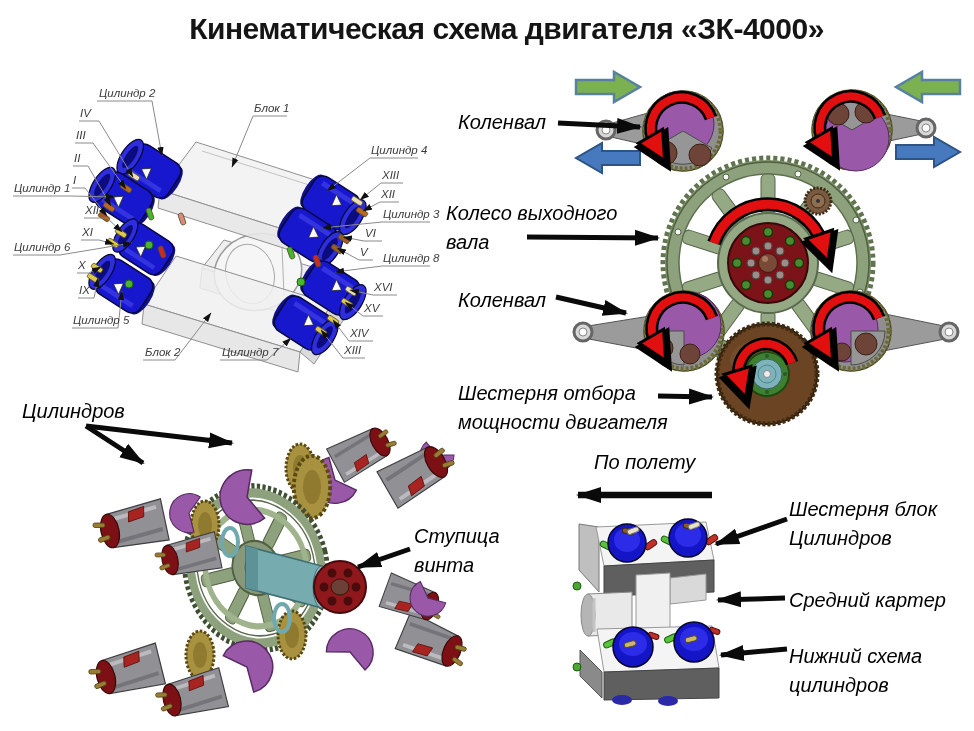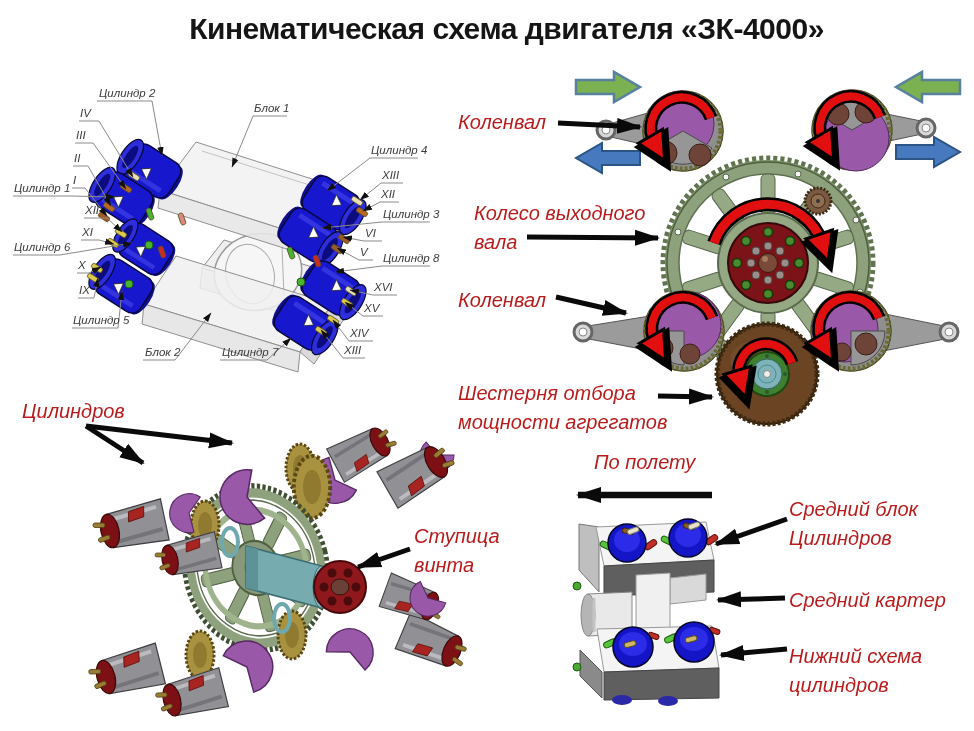--- a/index.html
+++ b/index.html
@@ -1,19 +1,19 @@
 <!DOCTYPE html>
 <html><head>
 <meta charset="utf-8">
 <style>
   html,body{margin:0;padding:0;background:#fff;}
   body{width:974px;height:731px;position:relative;overflow:hidden;font-family:"Liberation Sans",sans-serif;}
   .title{position:absolute;top:12px;left:0;right:0;text-align:center;
          font:bold 30px "Liberation Sans",sans-serif;color:#151515;letter-spacing:-0.5px;padding-left:39px;}
-  .lbl{position:absolute;font:italic 20px "Liberation Sans",sans-serif;color:#b91c1c;
+  .lbl{position:absolute;font:italic 20px "Liberation Sans",sans-serif;color:#000000;
        white-space:pre-line;line-height:1.45;}
   svg{position:absolute;left:0;top:0;}
   svg text{font:italic 11.5px "Liberation Sans",sans-serif;fill:#3b3b3b;}
 </style>
 </head>
 <body>
 
 <div class="title">Кинематическая схема двигателя «ЗК-4000»</div>
 
 <svg width="974" height="731" viewBox="0 0 974 731">
@@ -445,26 +445,26 @@
   <line x1="86" y1="426" x2="143" y2="463" stroke-width="5" marker-end="url(#ann)"></line>
   <line x1="410" y1="549" x2="358" y2="567" stroke-width="5" marker-end="url(#ann)"></line>
   <line x1="712" y1="495" x2="578" y2="495" stroke-width="6.5" marker-end="url(#ann)"></line>
   <line x1="787" y1="519" x2="716" y2="544" stroke-width="5" marker-end="url(#ann)"></line>
   <line x1="785" y1="598" x2="718" y2="600" stroke-width="5" marker-end="url(#ann)"></line>
   <line x1="787" y1="649" x2="721" y2="655" stroke-width="5" marker-end="url(#ann)"></line>
 </g>
 </svg>
 
 <div class="lbl" style="left:458px;top:108px">Коленвал</div>
-<div class="lbl" style="left:474px;top:199px;width:210px">Колесо выходного
+<div class="lbl" style="left:446px;top:199px;width:210px">Колесо выходного
 вала</div>
 <div class="lbl" style="left:458px;top:286px">Коленвал</div>
 <div class="lbl" style="left:458px;top:379px;width:220px">Шестерня отбора
-мощности агрегатов</div>
+мощности двигателя</div>
 <div class="lbl" style="left:22px;top:397px">Цилиндров</div>
 <div class="lbl" style="left:414px;top:522px;width:120px">Ступица
 винта</div>
 <div class="lbl" style="left:594px;top:448px">По полету</div>
-<div class="lbl" style="left:789px;top:495px;width:160px">Средний блок
+<div class="lbl" style="left:789px;top:495px;width:160px">Шестерня блок
 Цилиндров</div>
 <div class="lbl" style="left:789px;top:586px;width:190px">Средний картер</div>
 <div class="lbl" style="left:789px;top:642px;width:160px">Нижний схема
 цилиндров</div>
 
 </body></html>

